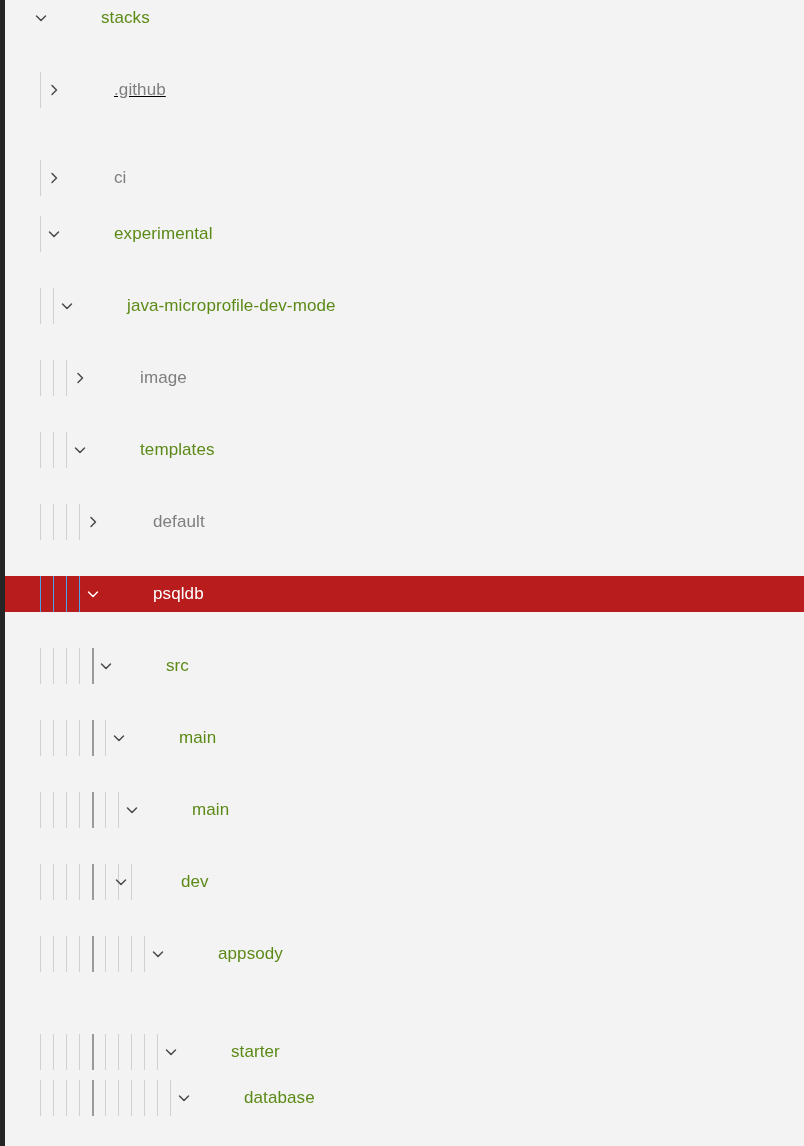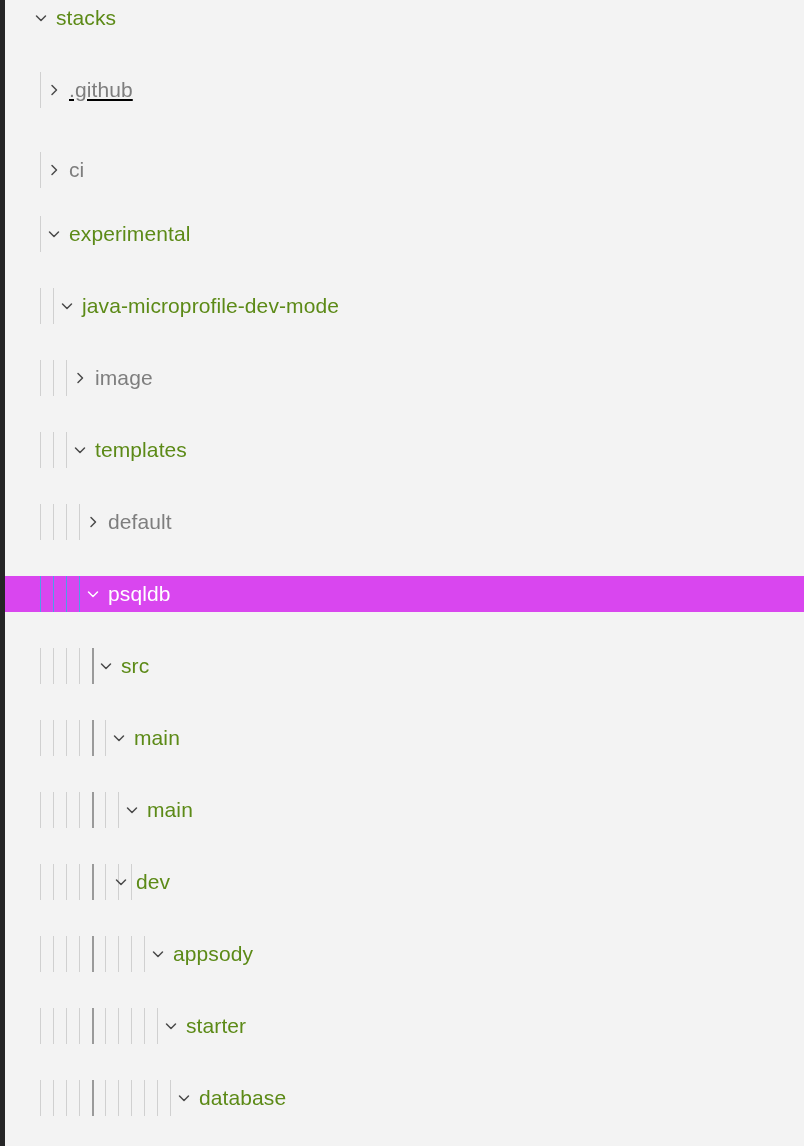--- a/index.html
+++ b/index.html
@@ -38,21 +38,21 @@
   .row {
     position: relative;
     height: 36px;
     width: 804px;
     display: flex;
     align-items: center;
     white-space: nowrap;
   }
 
   .row.selected {
-    background: #d946ef;
+    background: #b91c1c;
   }
 
   
   .guide {
     position: absolute;
     top: 0;
     width: 1px;
     height: 36px;
     background: #D0D0D0;
     z-index: 1;
@@ -78,24 +78,25 @@
     width: 22px;
     height: 36px;
     flex: 0 0 22px;
     display: flex;
     align-items: center;
     justify-content: center;
   }
   .twisty svg { display: block; }
 
   .label {
-    font-size: 21px;
+    font-size: 17px;
     line-height: 36px;
     letter-spacing: 0.1px;
     padding-left: 4px;
+    margin-left: 45px;
   }
 
   .c-green { color: #5C8A17; }
   .c-gray  { color: #7E7E7E; }
   .row.selected .label { color: #FFFFFF; }
 </style>
 </head>
 <body>
 
 <div id="tree-root">
@@ -115,21 +116,21 @@
         <div class="guide" style="left: 40px;"></div>
         <div class="row-content" style="padding-left: 43px; text-decoration: underline;">
           <span class="twisty">
             <svg width="16" height="16" viewBox="0 0 16 16">
               <path d="M6 3.5 L10.5 8 L6 12.5" fill="none" stroke="#4A4A4A" stroke-width="1.5" stroke-linecap="round" stroke-linejoin="round"></path>
             </svg>
           </span>
           <span class="label c-gray">.github</span>
         </div>
       </div>
-      <div class="row" style="top: 80px; text-align: right;">
+      <div class="row" style="top: 88px; text-align: right;">
         <div class="guide" style="left: 40px;"></div>
         <div class="row-content" style="padding-left: 43px;">
           <span class="twisty">
             <svg width="16" height="16" viewBox="0 0 16 16">
               <path d="M6 3.5 L10.5 8 L6 12.5" fill="none" stroke="#4A4A4A" stroke-width="1.5" stroke-linecap="round" stroke-linejoin="round"></path>
             </svg>
           </span>
           <span class="label c-gray">ci</span>
         </div>
       </div>
@@ -288,21 +289,21 @@
         <div class="guide" style="left: 144px;"></div>
         <div class="row-content" style="padding-left: 147px;">
           <span class="twisty">
             <svg width="16" height="16" viewBox="0 0 16 16">
               <path d="M3.5 6 L8 10.5 L12.5 6" fill="none" stroke="#4A4A4A" stroke-width="1.5" stroke-linecap="round" stroke-linejoin="round"></path>
             </svg>
           </span>
           <span class="label c-green">appsody</span>
         </div>
       </div>
-      <div class="row" style="top: 504px; text-align: right;">
+      <div class="row" style="top: 530px; text-align: right;">
         <div class="guide" style="left: 40px;"></div>
         <div class="guide" style="left: 53px;"></div>
         <div class="guide" style="left: 66px;"></div>
         <div class="guide" style="left: 79px;"></div>
         <div class="guide active" style="left: 92px;"></div>
         <div class="guide" style="left: 105px;"></div>
         <div class="guide" style="left: 118px;"></div>
         <div class="guide" style="left: 131px;"></div>
         <div class="guide" style="left: 144px;"></div>
         <div class="guide" style="left: 157px;"></div>

